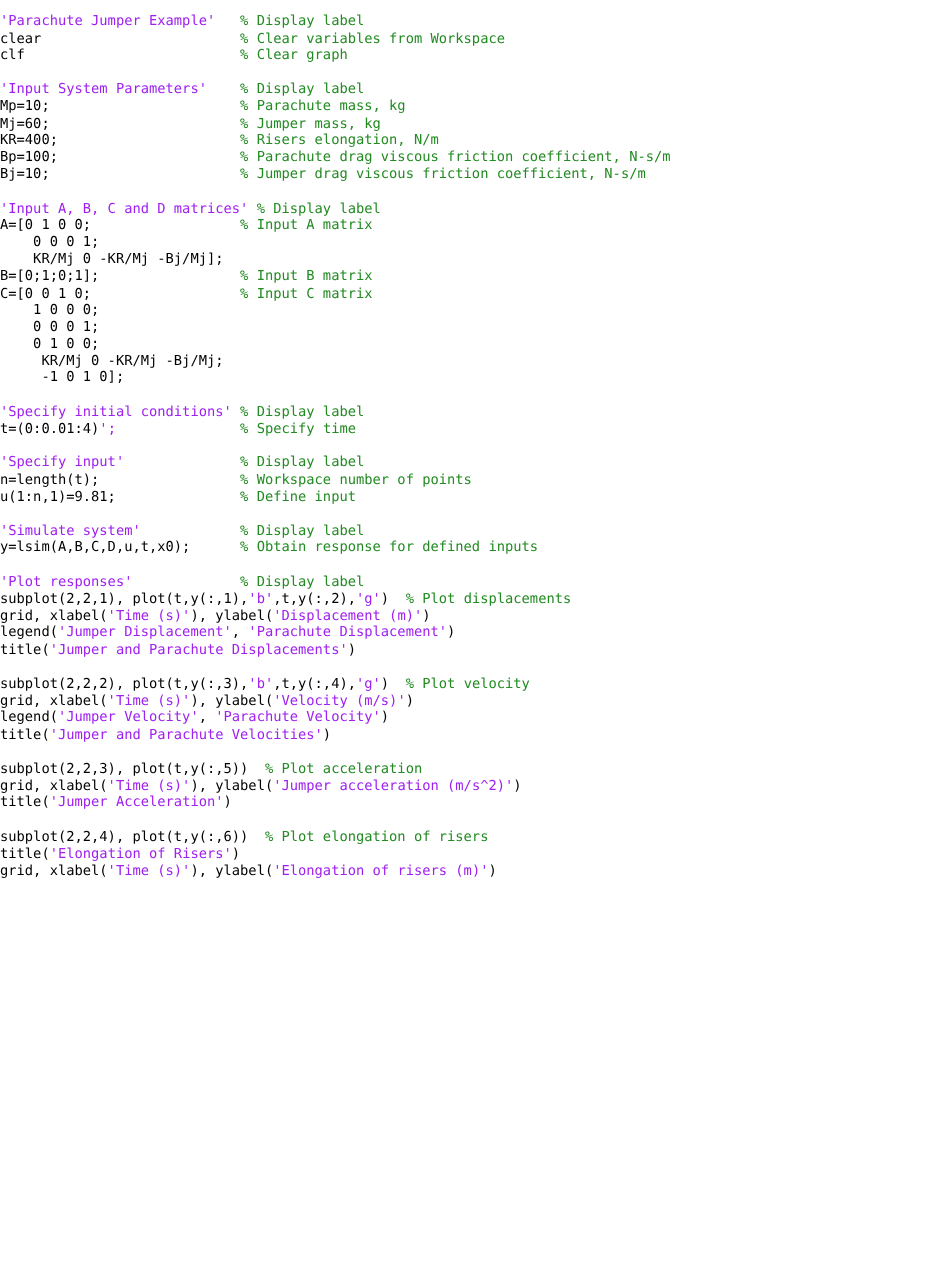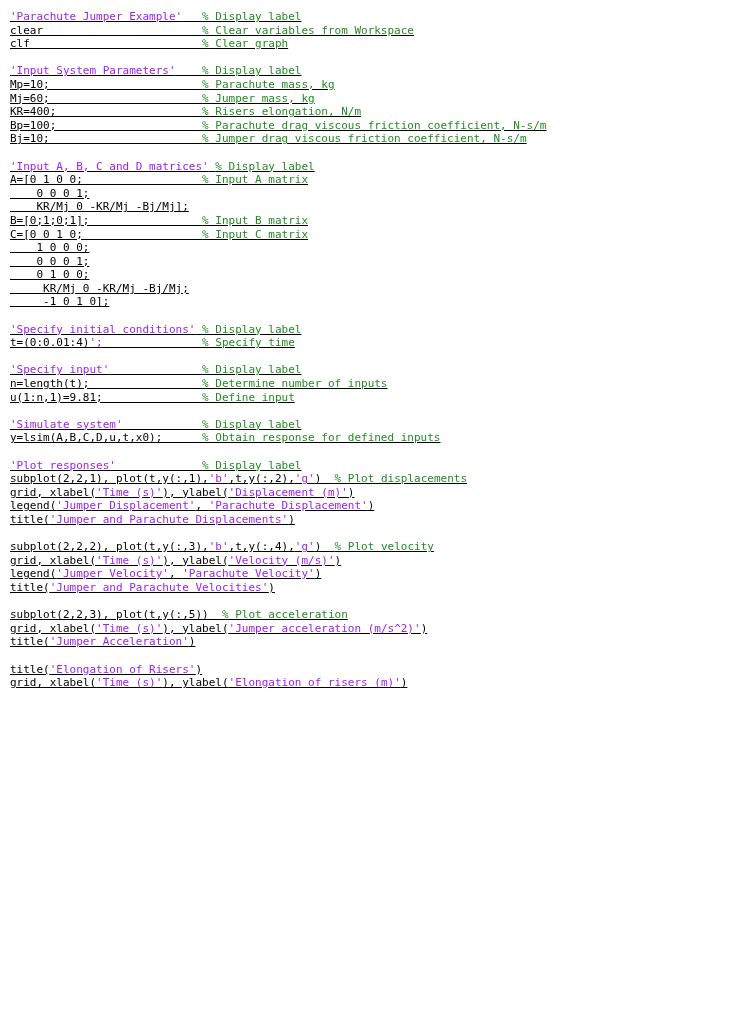--- a/index.html
+++ b/index.html
@@ -20,23 +20,21 @@
     background: #ffffff;
     padding: 10px 0 0 0;
     box-sizing: border-box;
   }
   .code-line {
     display: block;
     height: 13.6px;
     line-height: 13.6px;
     font-size: 11px;
     white-space: pre;
-    padding-left: 10px;
     letter-spacing: 0px;
-    text-decoration: underline;
   }
   .code-line.blank {
     color: transparent;
   }
   .seg {
     white-space: pre;
   }
   .tok-code   { color: #000000; }
   .tok-string { color: #A020F0; }
   .tok-comment{ color: #228B22; }
@@ -66,37 +64,38 @@
       <div class="code-line"><span class="seg tok-code">    1 0 0 0;</span></div>
       <div class="code-line"><span class="seg tok-code">    0 0 0 1;</span></div>
       <div class="code-line"><span class="seg tok-code">    0 1 0 0;</span></div>
       <div class="code-line"><span class="seg tok-code">     KR/Mj 0 -KR/Mj -Bj/Mj;</span></div>
       <div class="code-line"><span class="seg tok-code">     -1 0 1 0];</span></div>
       <div class="code-line blank">&nbsp;</div>
       <div class="code-line"><span class="seg tok-string">'Specify initial conditions'</span><span class="seg tok-code"> </span><span class="seg tok-comment">% Display label</span></div>
       <div class="code-line"><span class="seg tok-code">t=(0:0.01:4)</span><span class="seg tok-string">';</span><span class="seg tok-code">               </span><span class="seg tok-comment">% Specify time</span></div>
       <div class="code-line blank">&nbsp;</div>
       <div class="code-line"><span class="seg tok-string">'Specify input'</span><span class="seg tok-code">              </span><span class="seg tok-comment">% Display label</span></div>
-      <div class="code-line"><span class="seg tok-code">n=length(t);                 </span><span class="seg tok-comment">% Determine number of inputs</span></div>
+      <div class="code-line"><span class="seg tok-code">n=length(t);                 </span><span class="seg tok-comment">% Workspace number of points</span></div>
       <div class="code-line"><span class="seg tok-code">u(1:n,1)=9.81;               </span><span class="seg tok-comment">% Define input</span></div>
       <div class="code-line blank">&nbsp;</div>
       <div class="code-line"><span class="seg tok-string">'Simulate system'</span><span class="seg tok-code">            </span><span class="seg tok-comment">% Display label</span></div>
       <div class="code-line"><span class="seg tok-code">y=lsim(A,B,C,D,u,t,x0);      </span><span class="seg tok-comment">% Obtain response for defined inputs</span></div>
       <div class="code-line blank">&nbsp;</div>
       <div class="code-line"><span class="seg tok-string">'Plot responses'</span><span class="seg tok-code">             </span><span class="seg tok-comment">% Display label</span></div>
       <div class="code-line"><span class="seg tok-code">subplot(2,2,1), plot(t,y(:,1),</span><span class="seg tok-string">'b'</span><span class="seg tok-code">,t,y(:,2),</span><span class="seg tok-string">'g'</span><span class="seg tok-code">)  </span><span class="seg tok-comment">% Plot displacements</span></div>
       <div class="code-line"><span class="seg tok-code">grid, xlabel(</span><span class="seg tok-string">'Time (s)'</span><span class="seg tok-code">), ylabel(</span><span class="seg tok-string">'Displacement (m)'</span><span class="seg tok-code">)</span></div>
       <div class="code-line"><span class="seg tok-code">legend(</span><span class="seg tok-string">'Jumper Displacement'</span><span class="seg tok-code">, </span><span class="seg tok-string">'Parachute Displacement'</span><span class="seg tok-code">)</span></div>
       <div class="code-line"><span class="seg tok-code">title(</span><span class="seg tok-string">'Jumper and Parachute Displacements'</span><span class="seg tok-code">)</span></div>
       <div class="code-line blank">&nbsp;</div>
       <div class="code-line"><span class="seg tok-code">subplot(2,2,2), plot(t,y(:,3),</span><span class="seg tok-string">'b'</span><span class="seg tok-code">,t,y(:,4),</span><span class="seg tok-string">'g'</span><span class="seg tok-code">)  </span><span class="seg tok-comment">% Plot velocity</span></div>
       <div class="code-line"><span class="seg tok-code">grid, xlabel(</span><span class="seg tok-string">'Time (s)'</span><span class="seg tok-code">), ylabel(</span><span class="seg tok-string">'Velocity (m/s)'</span><span class="seg tok-code">)</span></div>
       <div class="code-line"><span class="seg tok-code">legend(</span><span class="seg tok-string">'Jumper Velocity'</span><span class="seg tok-code">, </span><span class="seg tok-string">'Parachute Velocity'</span><span class="seg tok-code">)</span></div>
       <div class="code-line"><span class="seg tok-code">title(</span><span class="seg tok-string">'Jumper and Parachute Velocities'</span><span class="seg tok-code">)</span></div>
       <div class="code-line blank">&nbsp;</div>
       <div class="code-line"><span class="seg tok-code">subplot(2,2,3), plot(t,y(:,5))  </span><span class="seg tok-comment">% Plot acceleration</span></div>
       <div class="code-line"><span class="seg tok-code">grid, xlabel(</span><span class="seg tok-string">'Time (s)'</span><span class="seg tok-code">), ylabel(</span><span class="seg tok-string">'Jumper acceleration (m/s^2)'</span><span class="seg tok-code">)</span></div>
       <div class="code-line"><span class="seg tok-code">title(</span><span class="seg tok-string">'Jumper Acceleration'</span><span class="seg tok-code">)</span></div>
       <div class="code-line blank">&nbsp;</div>
+      <div class="code-line"><span class="seg tok-code">subplot(2,2,4), plot(t,y(:,6))  </span><span class="seg tok-comment">% Plot elongation of risers</span></div>
       <div class="code-line"><span class="seg tok-code">title(</span><span class="seg tok-string">'Elongation of Risers'</span><span class="seg tok-code">)</span></div>
       <div class="code-line"><span class="seg tok-code">grid, xlabel(</span><span class="seg tok-string">'Time (s)'</span><span class="seg tok-code">), ylabel(</span><span class="seg tok-string">'Elongation of risers (m)'</span><span class="seg tok-code">)</span></div>
     </div>
 </div>
 
 </body></html>

